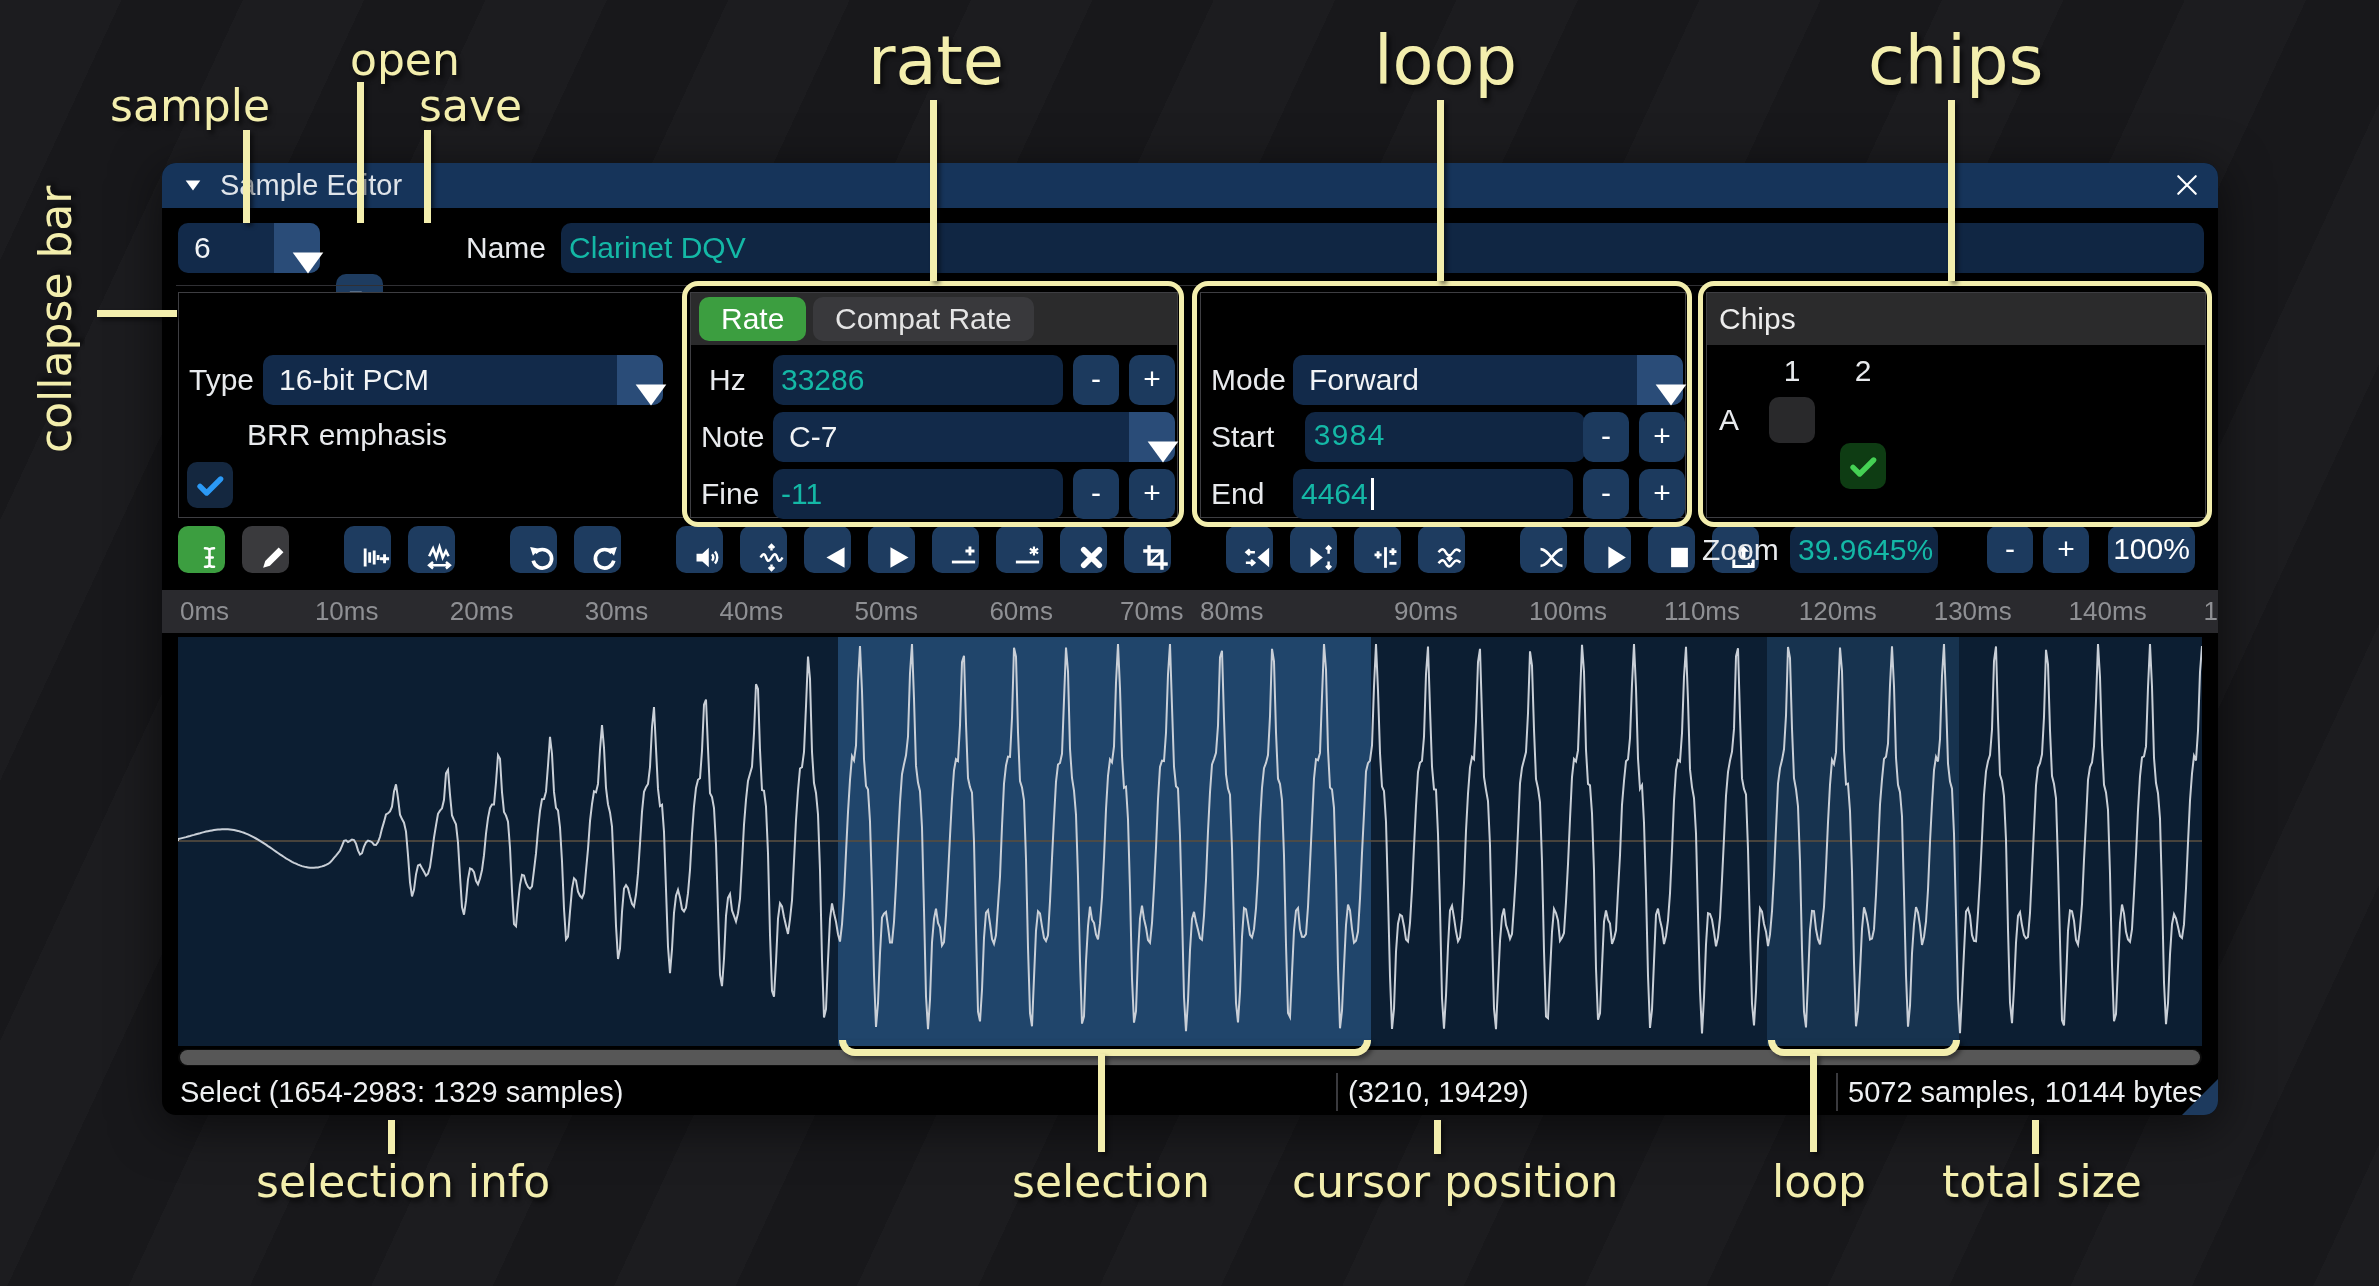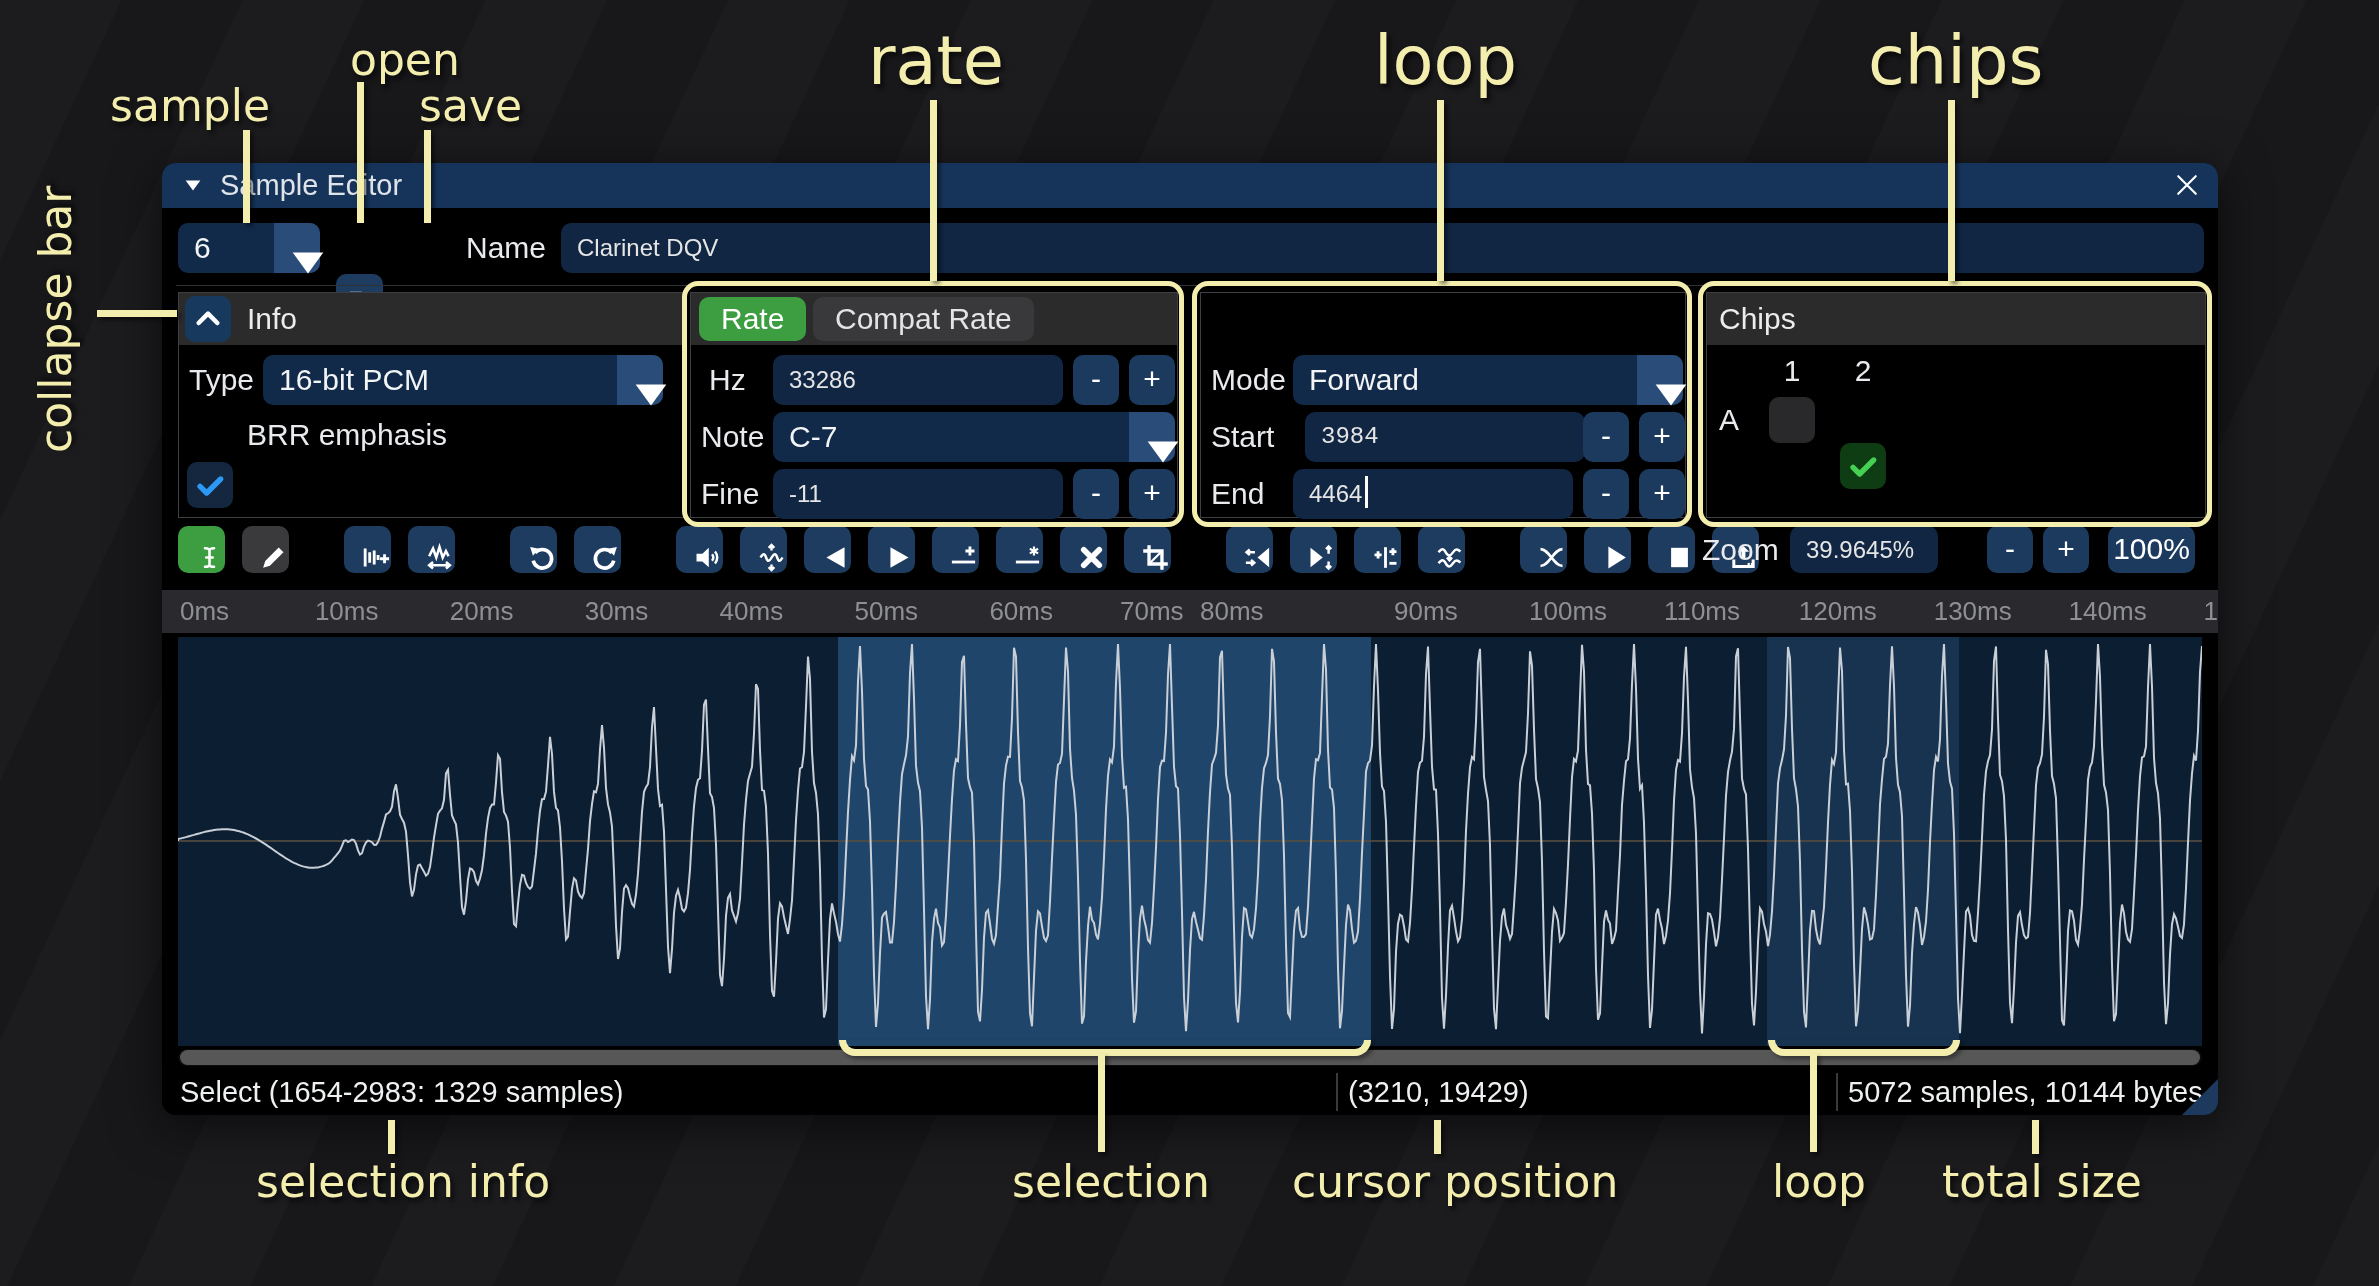--- a/index.html
+++ b/index.html
@@ -8,22 +8,22 @@
        background:repeating-linear-gradient(115deg,#1c1c1f 0 110px,#18181b 110px 220px);}
   .abs{position:absolute;}
   
   #win{position:absolute;left:162px;top:163px;width:2056px;height:952px;background:#000;
        border-radius:14px;box-shadow:0 10px 50px rgba(0,0,0,.6);overflow:hidden;color:#e8eaed;}
   #titlebar{position:absolute;left:0;top:0;width:100%;height:45px;background:#16345a;}
   #titlebar .tri{position:absolute;left:20px;top:11px;width:22px;height:22px;}
   #titlebar .t-label{position:absolute;left:58px;top:0;line-height:45px;font-size:29px;color:#dfe4ea;}
   #close-btn{position:absolute;right:16px;top:7px;width:30px;height:30px;cursor:pointer;}
   
-  .field{background:#102643;border-radius:10px;height:50px;line-height:50px;font-size:24px;
-         color:#e5e5e5;padding-left:16px;box-sizing:border-box;white-space:nowrap;overflow:hidden;}
+  .field{background:#102643;border-radius:10px;height:50px;line-height:50px;font-size:30px;
+         color:#14b8a6;padding-left:8px;box-sizing:border-box;white-space:nowrap;overflow:hidden;}
   .combo{background:#122a4a;border-radius:10px;height:50px;position:relative;box-sizing:border-box;}
   .combo .val{position:absolute;left:16px;top:0;line-height:50px;font-size:30px;color:#f2f4f6;}
   .combo .arrow{position:absolute;right:0;top:0;width:46px;height:50px;background:#2a4c78;
                 border-radius:0 10px 10px 0;}
   .combo .arrow svg{position:absolute;left:11px;top:14px;width:24px;height:24px;}
   .spin{background:#1c3a5e;border-radius:10px;width:46px;height:50px;line-height:48px;font-size:30px;
         color:#fff;text-align:center;cursor:pointer;}
   .lbl{font-size:30px;color:#e8eaed;line-height:50px;white-space:nowrap;}
   .chk{width:46px;height:46px;border-radius:10px;background:#14273f;position:relative;cursor:pointer;}
   .chk svg{position:absolute;left:7px;top:7px;width:32px;height:32px;display:none;color:#2b99f5;}
@@ -113,28 +113,20 @@
           <rect x="8" y="4.5" width="7.5" height="5" fill="#fff"></rect>
           <rect x="7" y="13" width="10" height="7" fill="#fff"></rect>
         </svg></span>
   </div>
   <span class="lbl abs" style="left:304px;top:60px;">Name</span>
   <div class="field abs" style="left:399px;top:60px;width:1643px;">Clarinet DQV</div>
 
   <div class="abs" style="left:14px;top:122px;width:2028px;height:1px;background:#303034;"></div>
 
   <div class="sect" style="left:16px;width:508px;">
-    <div class="sect-hdr">
-      <div class="chk abs" style="left:6px;top:3px;background:#17395e;">
-        <svg viewBox="0 0 24 24" style="display:block;color:#fff;">
-            <path d="M5 15l7-7 7 7" fill="none" stroke="currentColor" stroke-width="3.4" stroke-linecap="round" stroke-linejoin="round"></path>
-          </svg>
-      </div>
-      <span class="h-label" style="left:68px;">Info</span>
-    </div>
     <span class="lbl abs" style="left:10px;top:62px;">Type</span>
     <div class="combo abs" style="left:84px;top:62px;width:400px;">
       <span class="val">16-bit PCM</span>
       <span class="arrow">
           <svg viewBox="0 0 24 24" style="width:100%;height:100%;display:block;">
             <path d="M4 7h16l-8 11z" fill="#fff"></path>
           </svg>
         </span>
     </div>
     <div class="chk abs on" style="left:8px;top:119px;">

